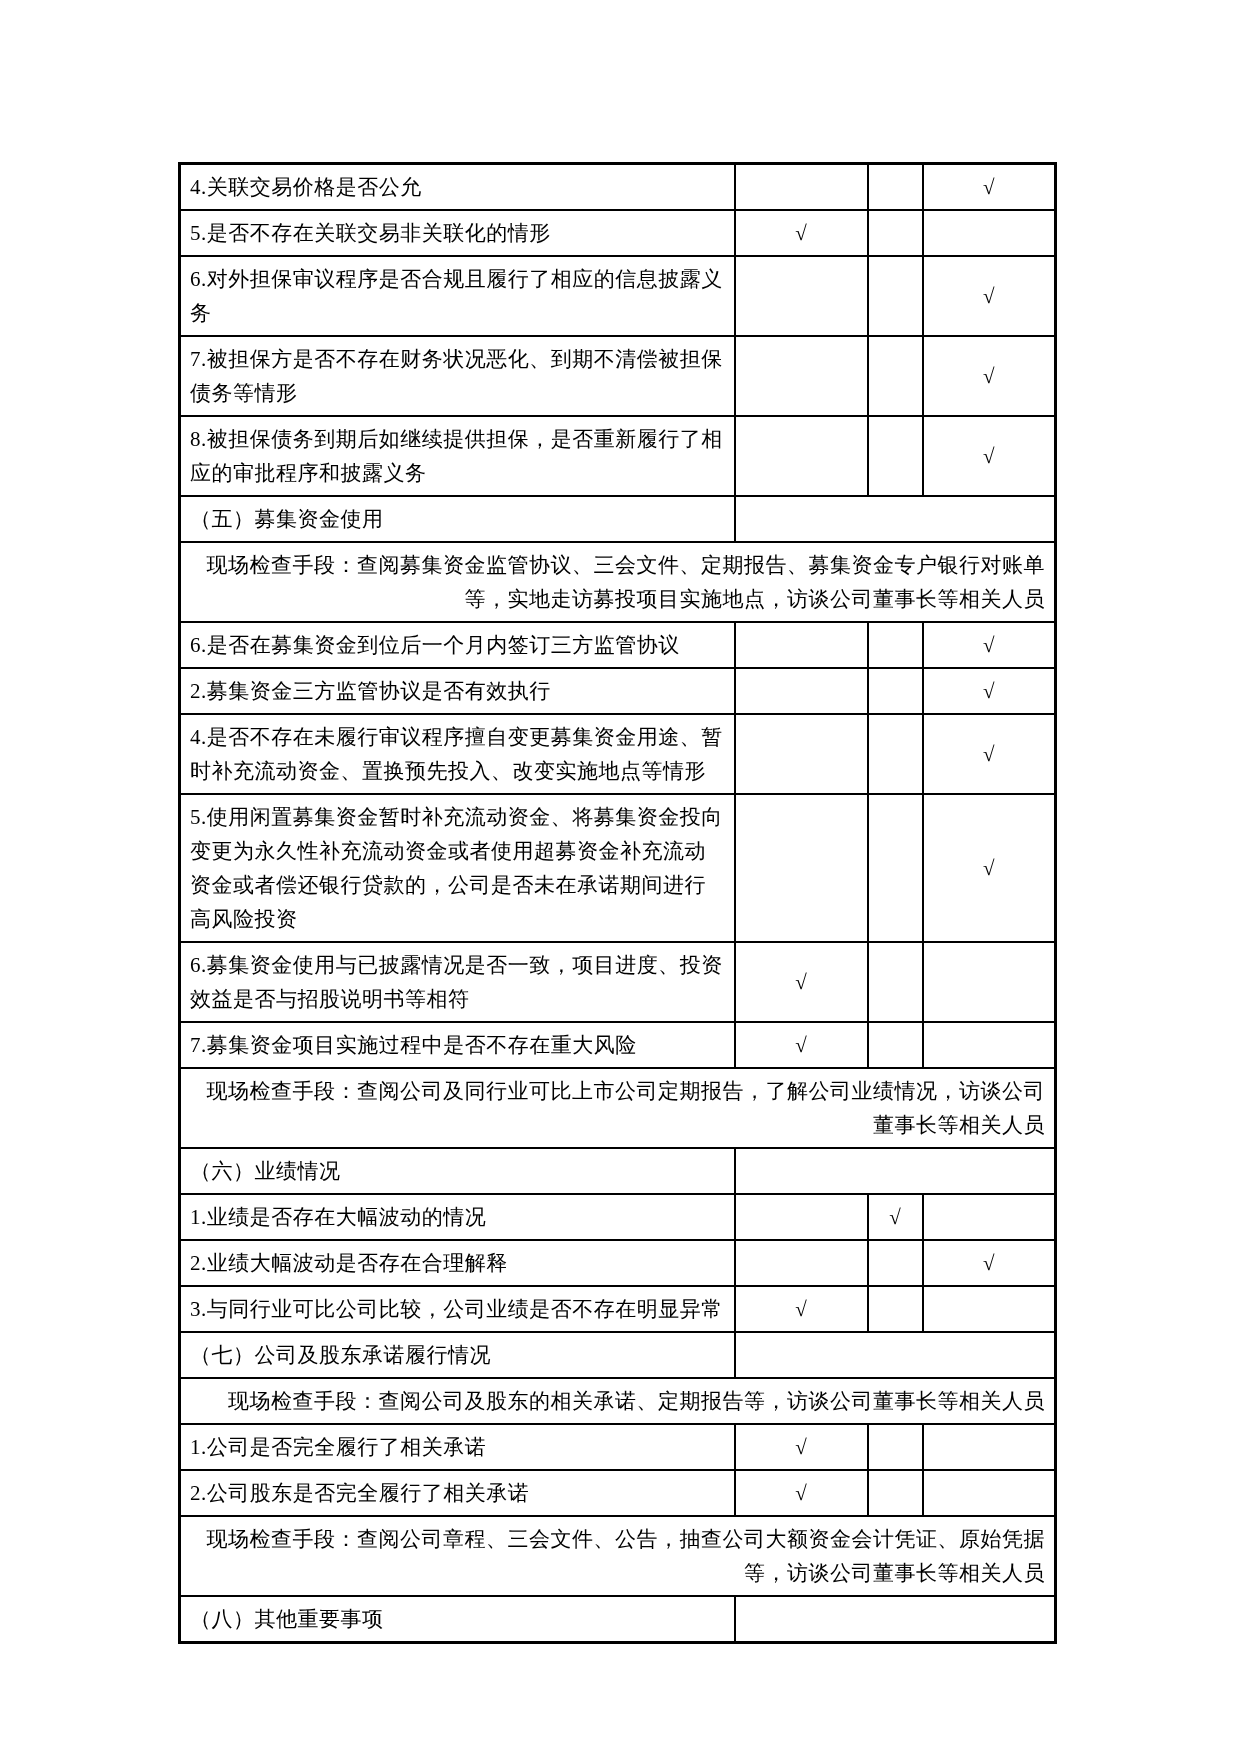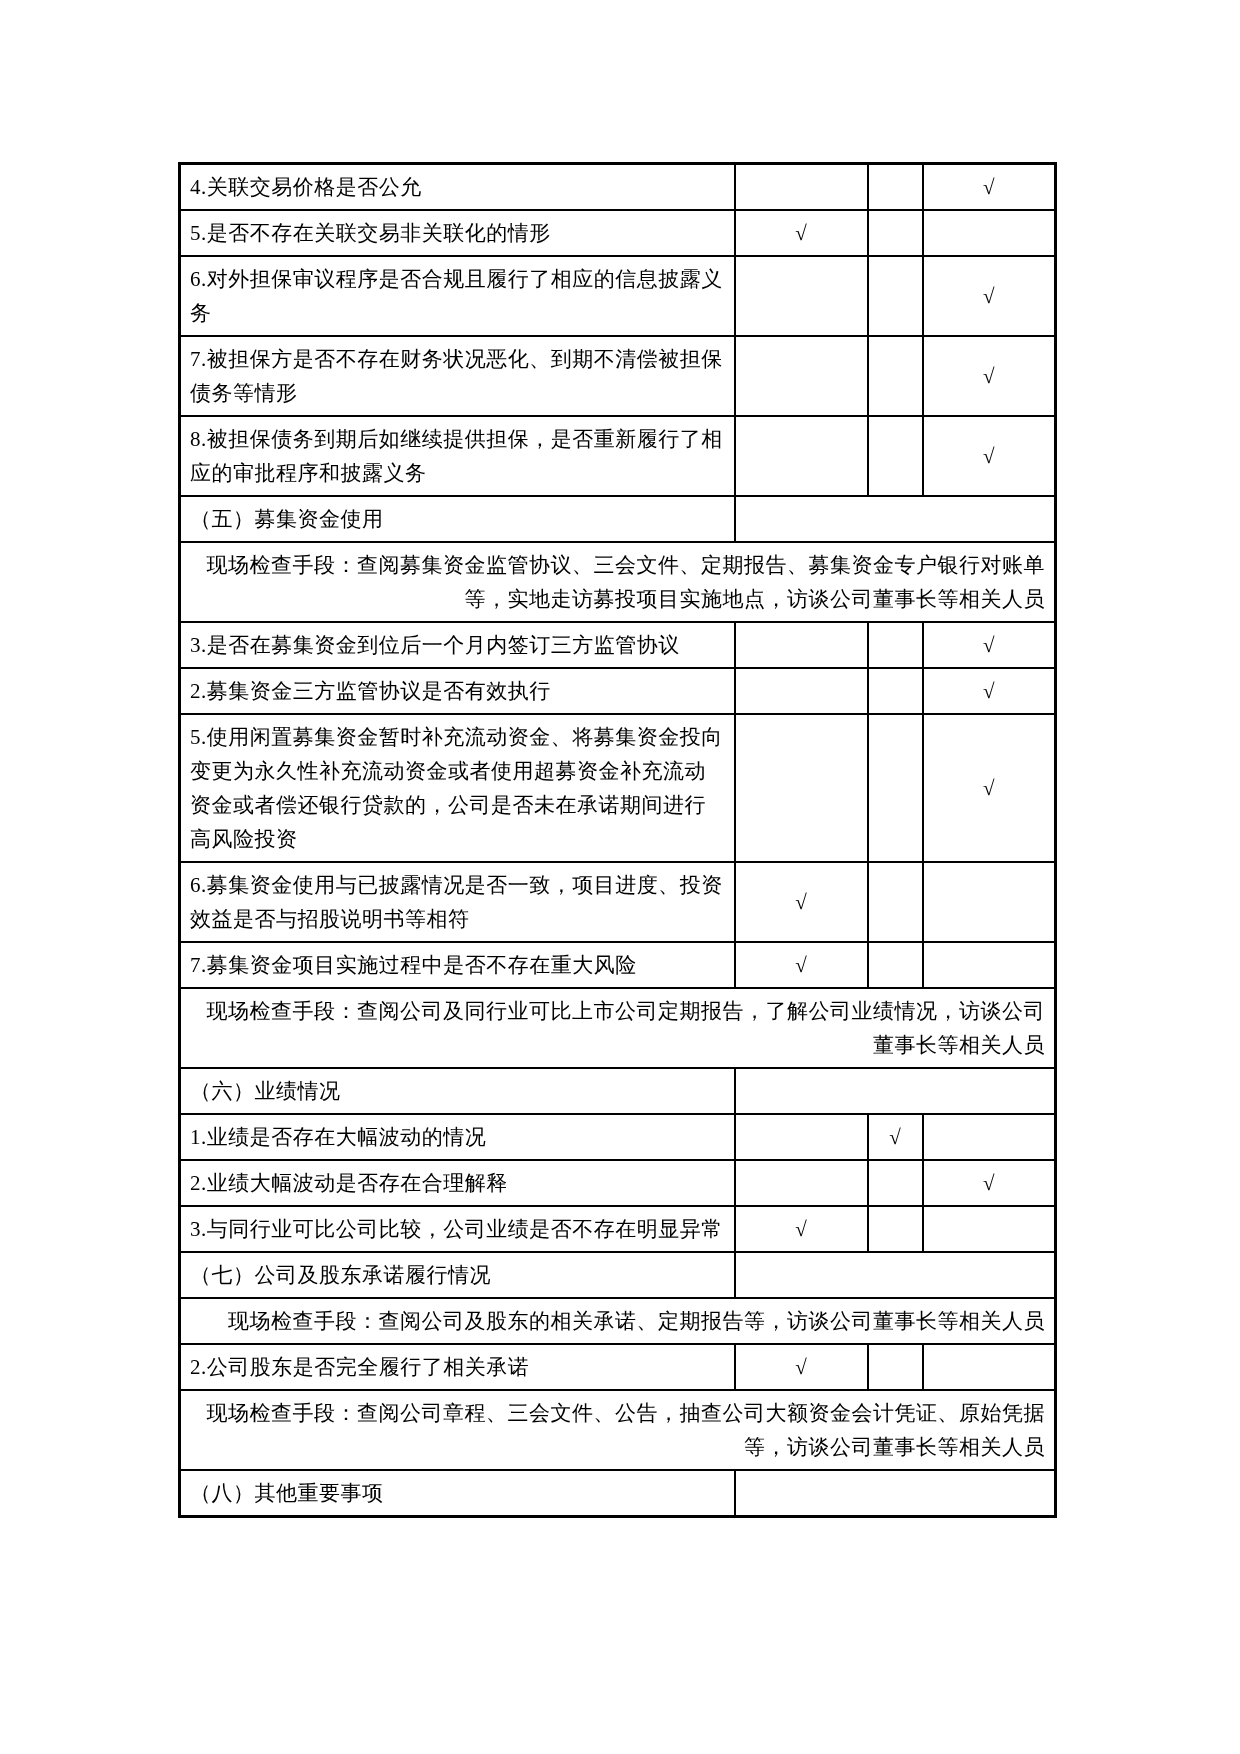--- a/index.html
+++ b/index.html
@@ -106,32 +106,38 @@
           <td class="check-cell">√</td>
         </tr>
         <tr>
           <td class="section-cell">（五）募集资金使用</td>
           <td colspan="3" class="check-cell"></td>
         </tr>
         <tr>
           <td class="note-cell" colspan="4">现场检查手段：查阅募集资金监管协议、三会文件、定期报告、募集资金专户银行对账单等，实地走访募投项目实施地点，访谈公司董事长等相关人员</td>
         </tr>
         <tr>
-          <td class="item-cell">3.是否在募集资金到位后一个月内签订三方监管协议</td>
+          <td class="item-cell">6.是否在募集资金到位后一个月内签订三方监管协议</td>
           <td class="check-cell"></td>
           <td class="check-cell"></td>
           <td class="check-cell">√</td>
         </tr>
         <tr>
           <td class="item-cell">2.募集资金三方监管协议是否有效执行</td>
           <td class="check-cell"></td>
           <td class="check-cell"></td>
           <td class="check-cell">√</td>
         </tr>
         <tr>
+          <td class="item-cell">4.是否不存在未履行审议程序擅自变更募集资金用途、暂时补充流动资金、置换预先投入、改变实施地点等情形</td>
+          <td class="check-cell"></td>
+          <td class="check-cell"></td>
+          <td class="check-cell">√</td>
+        </tr>
+        <tr>
           <td class="item-cell">5.使用闲置募集资金暂时补充流动资金、将募集资金投向变更为永久性补充流动资金或者使用超募资金补充流动资金或者偿还银行贷款的，公司是否未在承诺期间进行高风险投资</td>
           <td class="check-cell"></td>
           <td class="check-cell"></td>
           <td class="check-cell">√</td>
         </tr>
         <tr>
           <td class="item-cell">6.募集资金使用与已披露情况是否一致，项目进度、投资效益是否与招股说明书等相符</td>
           <td class="check-cell">√</td>
           <td class="check-cell"></td>
           <td class="check-cell"></td>
@@ -166,20 +172,26 @@
           <td class="check-cell">√</td>
           <td class="check-cell"></td>
           <td class="check-cell"></td>
         </tr>
         <tr>
           <td class="section-cell">（七）公司及股东承诺履行情况</td>
           <td colspan="3" class="check-cell"></td>
         </tr>
         <tr>
           <td class="note-cell" colspan="4">现场检查手段：查阅公司及股东的相关承诺、定期报告等，访谈公司董事长等相关人员</td>
+        </tr>
+        <tr>
+          <td class="item-cell">1.公司是否完全履行了相关承诺</td>
+          <td class="check-cell">√</td>
+          <td class="check-cell"></td>
+          <td class="check-cell"></td>
         </tr>
         <tr>
           <td class="item-cell">2.公司股东是否完全履行了相关承诺</td>
           <td class="check-cell">√</td>
           <td class="check-cell"></td>
           <td class="check-cell"></td>
         </tr>
         <tr>
           <td class="note-cell" colspan="4">现场检查手段：查阅公司章程、三会文件、公告，抽查公司大额资金会计凭证、原始凭据等，访谈公司董事长等相关人员</td>
         </tr>

